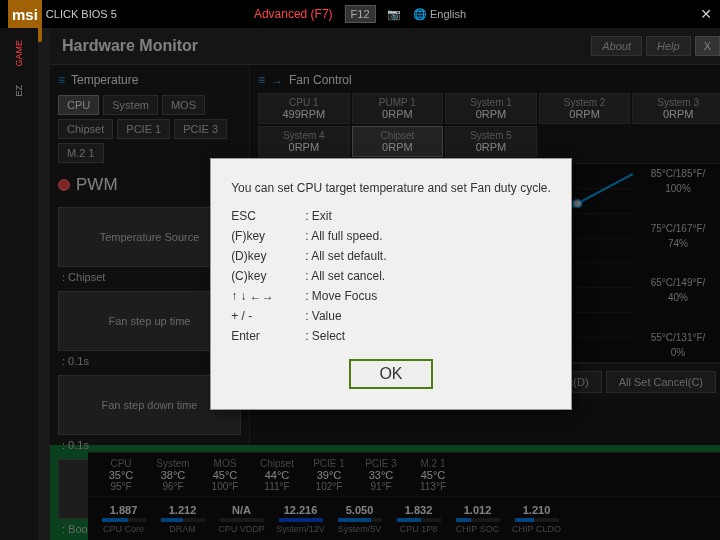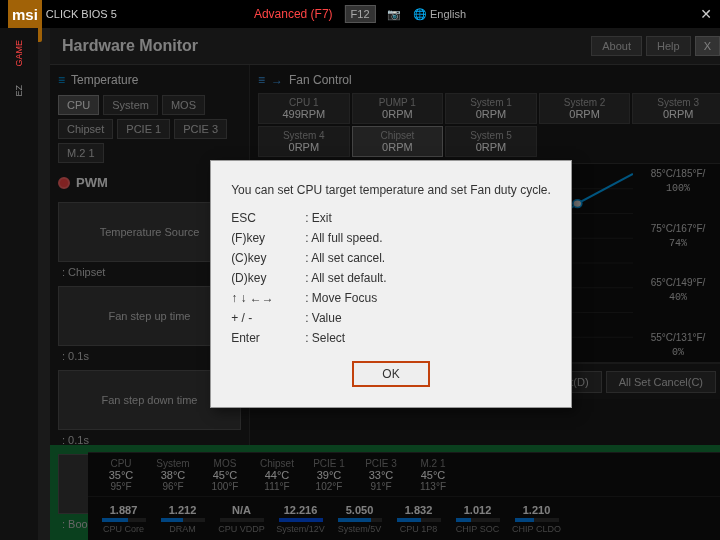--- a/index.html
+++ b/index.html
@@ -116,20 +116,21 @@
       display: flex;
       gap: 4px;
     }
     .hw-btn {
       background: #444;
       color: #ccc;
       border: 1px solid #666;
       padding: 3px 10px;
       font-size: 11px;
       cursor: pointer;
+      font-style: italic;
     }
     .hw-btn-close {
       background: #666;
       color: #fff;
       border: 1px solid #888;
       padding: 3px 8px;
       font-size: 11px;
       cursor: pointer;
     }
 
@@ -183,22 +184,21 @@
     }
     .radio-dot {
       width: 12px;
       height: 12px;
       border-radius: 50%;
       background: #ff4444;
       border: 2px solid #ff6666;
     }
     .pwm-label {
       color: #fff;
-      font-size: 13px;
-      font-weight: bold;
+      font-size: 17px;
     }
 
     .control-btn {
       background: #3a3a3a;
       color: #ccc;
       border: 1px solid #555;
       padding: 23px 10px;
       font-size: 11px;
       cursor: pointer;
       width: 100%;
@@ -258,21 +258,21 @@
       padding: 4px 4px;
     }
     .chart-label-row {
       display: flex;
       align-items: center;
       gap: 4px;
       justify-content: flex-end;
       flex-direction: column;
     }
     .chart-label-temp { font-size: 10px; color: #ccc; }
-    .chart-label-pct { font-size: 10px; color: #ccc; font-family: Liberation Mono, monospace; }
+    .chart-label-pct { font-size: 10px; color: #ccc; }
     .chart-y-labels {
       position: absolute;
       left: 0;
       top: 0;
       width: 40px;
       height: 100%;
       display: flex;
       flex-direction: column;
       justify-content: space-between;
       padding: 4px 2px;
@@ -411,23 +411,23 @@
       font-size: 12px;
     }
     .modal-footer {
       display: flex;
       justify-content: center;
       margin-top: 14px;
     }
     .modal-ok-btn {
       background: #eee;
       color: #333;
-      border: 2px solid #c2410c;
+      border: 2px solid #4d7c0f;
       padding: 4px 28px;
-      font-size: 12px;
+      font-size: 16px;
       cursor: pointer;
     }
   </style>
 </head>
 <body>
 
 <div class="top-bar">
   <div class="msi-logo">
     <span class="msi-logo-text">msi</span>
     <span class="click-bios-text">CLICK BIOS 5</span>
@@ -717,26 +717,26 @@
         <div>
           <div class="modal-shortcut-row">
             <span class="modal-shortcut-key">ESC</span>
             <span class="modal-shortcut-key">: Exit</span>
           </div>
           <div class="modal-shortcut-row">
             <span class="modal-shortcut-key">(F)key</span>
             <span class="modal-shortcut-desc">: All full speed.</span>
           </div>
           <div class="modal-shortcut-row">
+            <span class="modal-shortcut-key">(D)key</span>
+            <span class="modal-shortcut-desc">: All set default.</span>
+          </div>
+          <div class="modal-shortcut-row">
             <span class="modal-shortcut-key">(C)key</span>
             <span class="modal-shortcut-desc">: All set cancel.</span>
-          </div>
-          <div class="modal-shortcut-row">
-            <span class="modal-shortcut-key">(D)key</span>
-            <span class="modal-shortcut-desc">: All set default.</span>
           </div>
           <div class="modal-shortcut-row">
             <span class="modal-shortcut-key">↑ ↓ ←→</span>
             <span class="modal-shortcut-desc">: Move Focus</span>
           </div>
           <div class="modal-shortcut-row">
             <span class="modal-shortcut-key">+ / -</span>
             <span class="modal-shortcut-desc">: Value</span>
           </div>
           <div class="modal-shortcut-row">

